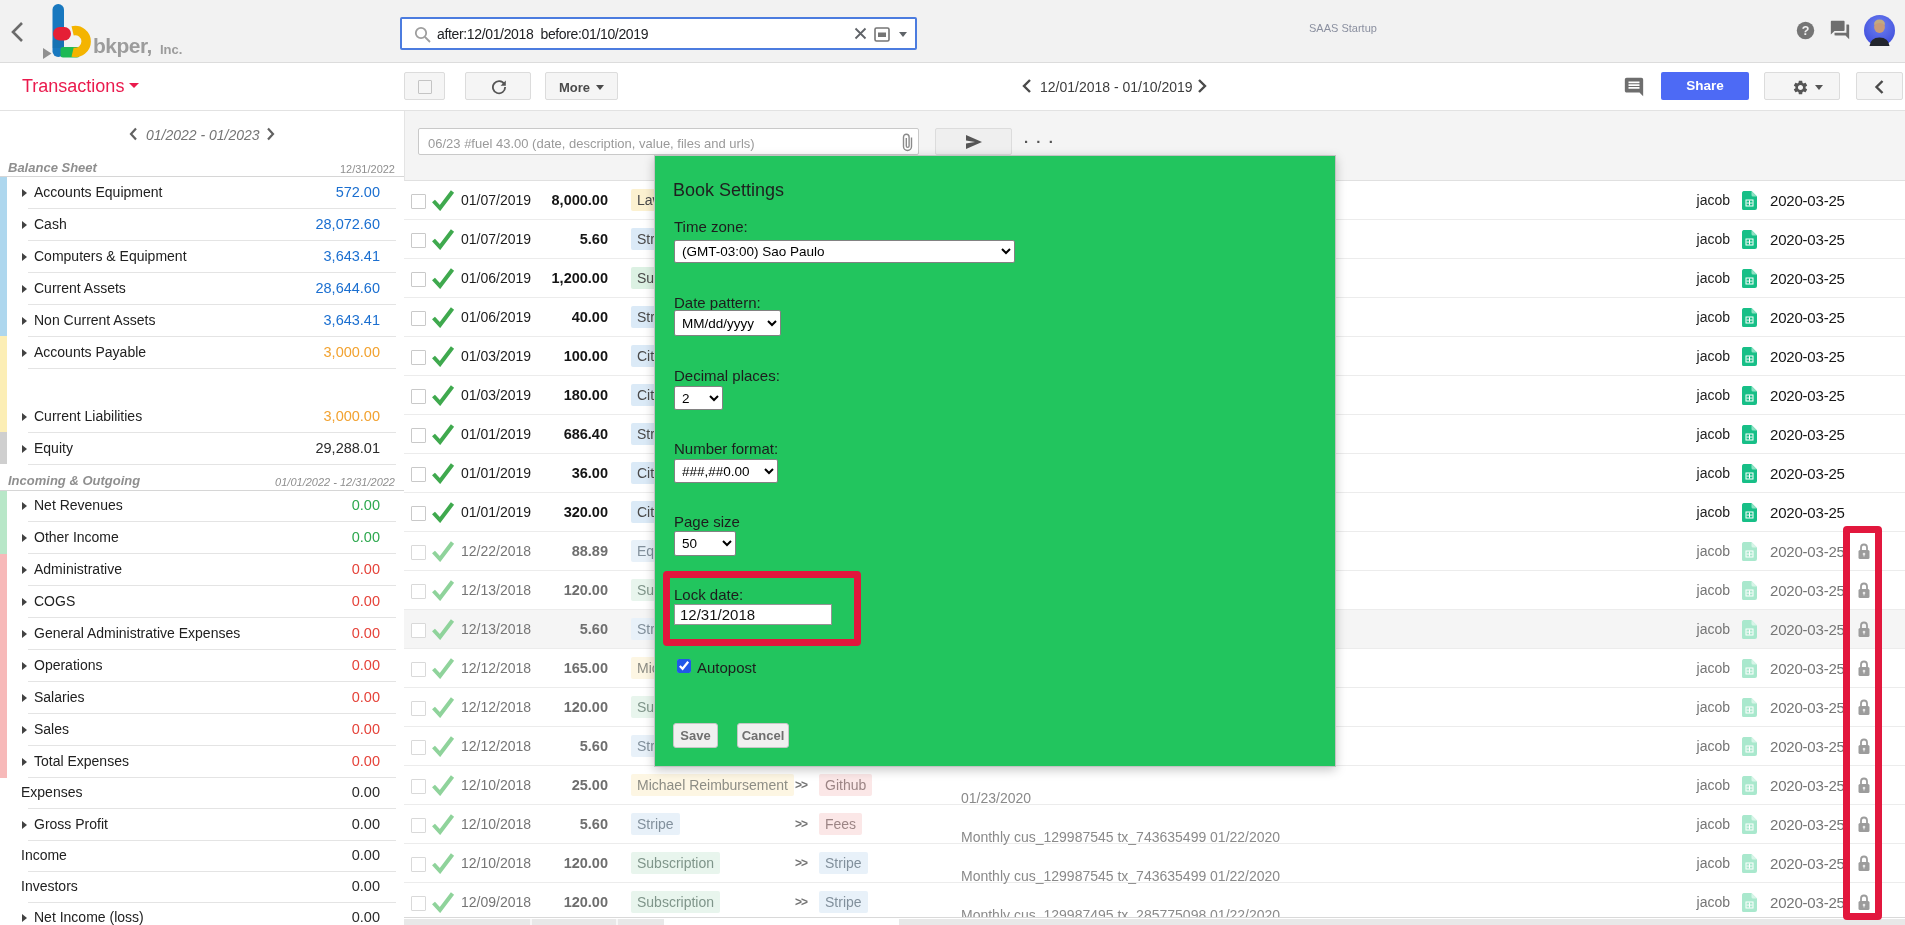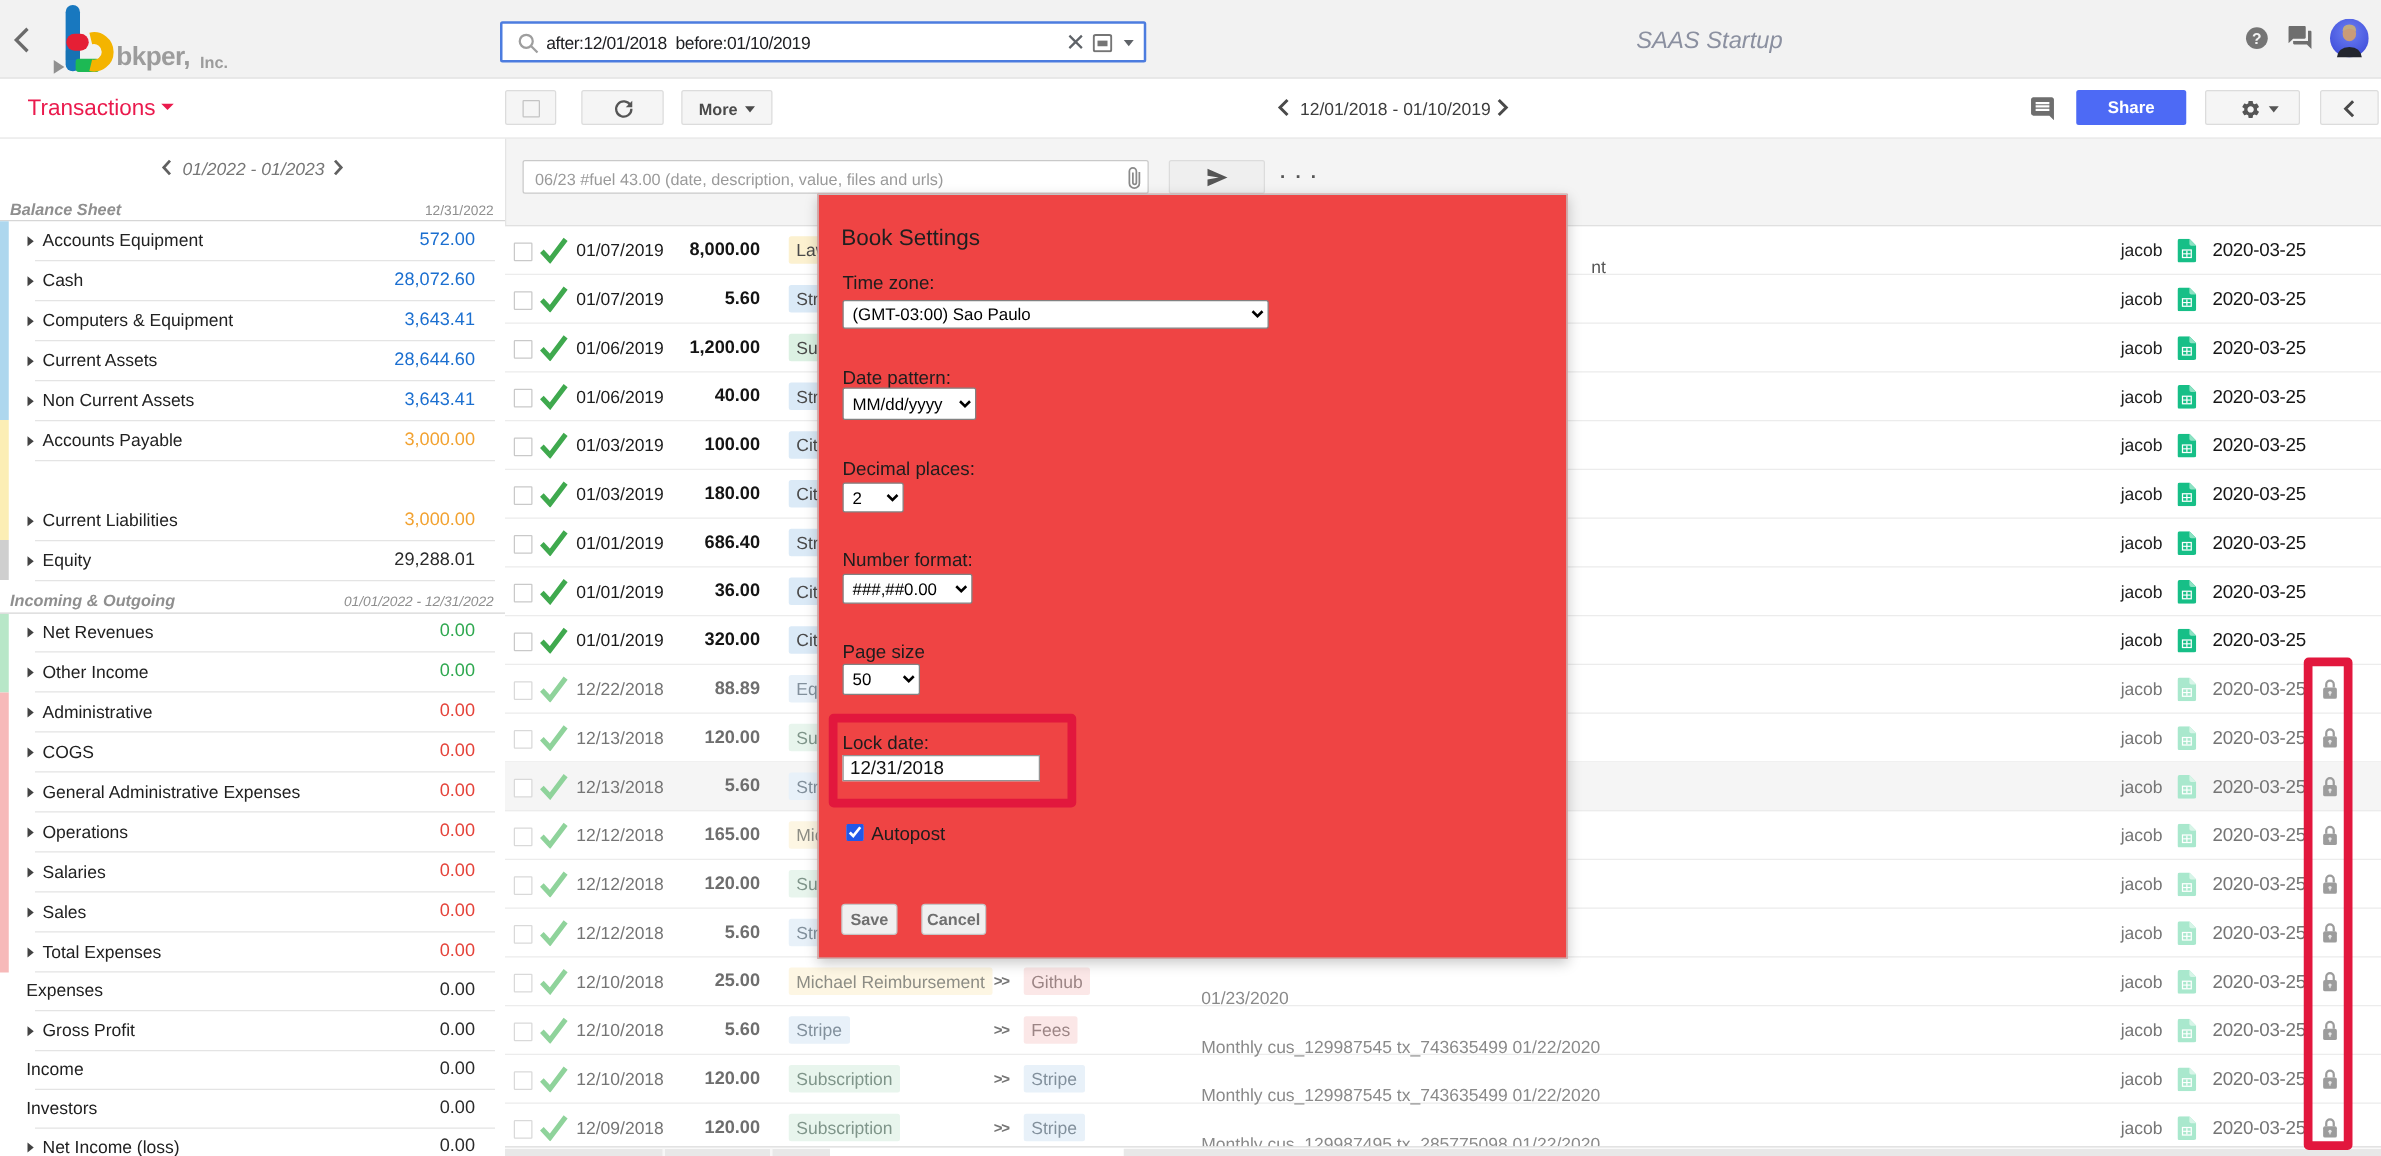--- a/index.html
+++ b/index.html
@@ -38,21 +38,21 @@
 
 .cy{background:#fcf1d0;}
 .cb2{background:#dbeaf7;}
 .cg{background:#dcf1e3;}
 .cr{background:#fadddd;}
 .faded .cy{background:#fdf6e3;color:#8d8d85;}
 .faded .cb2{background:#e8f1f9;color:#82909c;}
 .faded .cg{background:#e8f5ed;color:#7f958a;}
 .faded .cr{background:#fbe7e7;color:#9c8585;}
 
-#modal{position:absolute;left:654px;top:155px;width:600px;height:612px;background:#ef4444;border:1px solid #c3c3c3;box-shadow:0 3px 10px rgba(0,0,0,0.22);box-sizing:border-box;}
+#modal{position:absolute;left:654px;top:155px;width:682px;height:612px;background:#22c55e;border:1px solid #c3c3c3;box-shadow:0 3px 10px rgba(0,0,0,0.22);box-sizing:border-box;}
 .mlabel{position:absolute;left:19px;font-size:15px;color:#1d1d1d;white-space:nowrap;}
 #modal select{position:absolute;left:19px;font-size:13.5px;padding-left:3px;font-family:"Liberation Sans",sans-serif;background:#fff;border:1px solid #828282;border-radius:2px;color:#000;box-sizing:border-box;}
 .mbtn{position:absolute;top:567px;height:25px;padding:0;background:#f0f0f0;border:1px solid #c6c6c6;border-radius:3px;font-size:13px;font-weight:bold;color:#6f6f6f;font-family:"Liberation Sans",sans-serif;box-sizing:border-box;}
 
 .redbox{position:absolute;border:7px solid #e2173d;border-radius:4px;box-sizing:border-box;}
 </style></head><body>
 
 <div id="topbar">
 <svg class="abs" style="left:8px;top:20px" width="20" height="24" viewBox="0 0 20 24">
       <path d="M14 3 L5 12 L14 21" stroke="#6b6b6b" stroke-width="2.6" fill="none"></path>
@@ -75,21 +75,21 @@
 <span class="abs" style="left:35px;top:7px;font-size:14px;letter-spacing:-0.35px;color:#202124">after:12/01/2018&nbsp; before:01/10/2019</span>
 <svg class="abs" style="left:452px;top:8px" width="13" height="13" viewBox="0 0 13 13">
         <path d="M1.5 1.5 L11.5 11.5 M11.5 1.5 L1.5 11.5" stroke="#5f6368" stroke-width="1.8"></path>
       </svg>
 <svg class="abs" style="left:472px;top:7px" width="16" height="16" viewBox="0 0 16 16">
         <rect x="1" y="2" width="14" height="13" rx="1.5" stroke="#757575" stroke-width="1.6" fill="none"></rect>
         <rect x="4" y="6.5" width="8" height="4.5" fill="#757575"></rect>
       </svg>
 <div class="abs" style="left:497px;top:13px;width:0;height:0;border-top:5px solid #5f6368;border-left:4.5px solid transparent;border-right:4.5px solid transparent"></div>
 </div>
-<span class="abs" style="left:1309px;top:22px;font-size:19px;font-style:italic;color:#8b90a0">SAAS Startup</span>
+<span class="abs" style="left:1309px;top:22px;font-size:11px;color:#8b90a0">SAAS Startup</span>
 <svg class="abs" style="left:1796px;top:21px" width="19" height="19" viewBox="0 0 19 19">
       <circle cx="9.5" cy="9.5" r="8.7" fill="#757575"></circle>
       <text x="9.5" y="14" font-size="12.5" font-weight="bold" fill="#f2f2f2" text-anchor="middle" font-family="Liberation Sans">?</text>
     </svg>
 <svg class="abs" style="left:1829px;top:19px" width="22" height="22" viewBox="0 0 24 24">
 <path fill="#6e6e6e" d="M21 6h-2v9H6v2c0 .55.45 1 1 1h11l4 4V7c0-.55-.45-1-1-1zM17 12V3c0-.55-.45-1-1-1H3c-.55 0-1 .45-1 1v14l4-4h10c.55 0 1-.45 1-1z"></path>
 </svg>
 <svg class="abs" style="left:1864px;top:15px" width="31" height="31" viewBox="0 0 31 31">
 <defs>
         <radialGradient id="av" cx="50%" cy="35%" r="75%">

